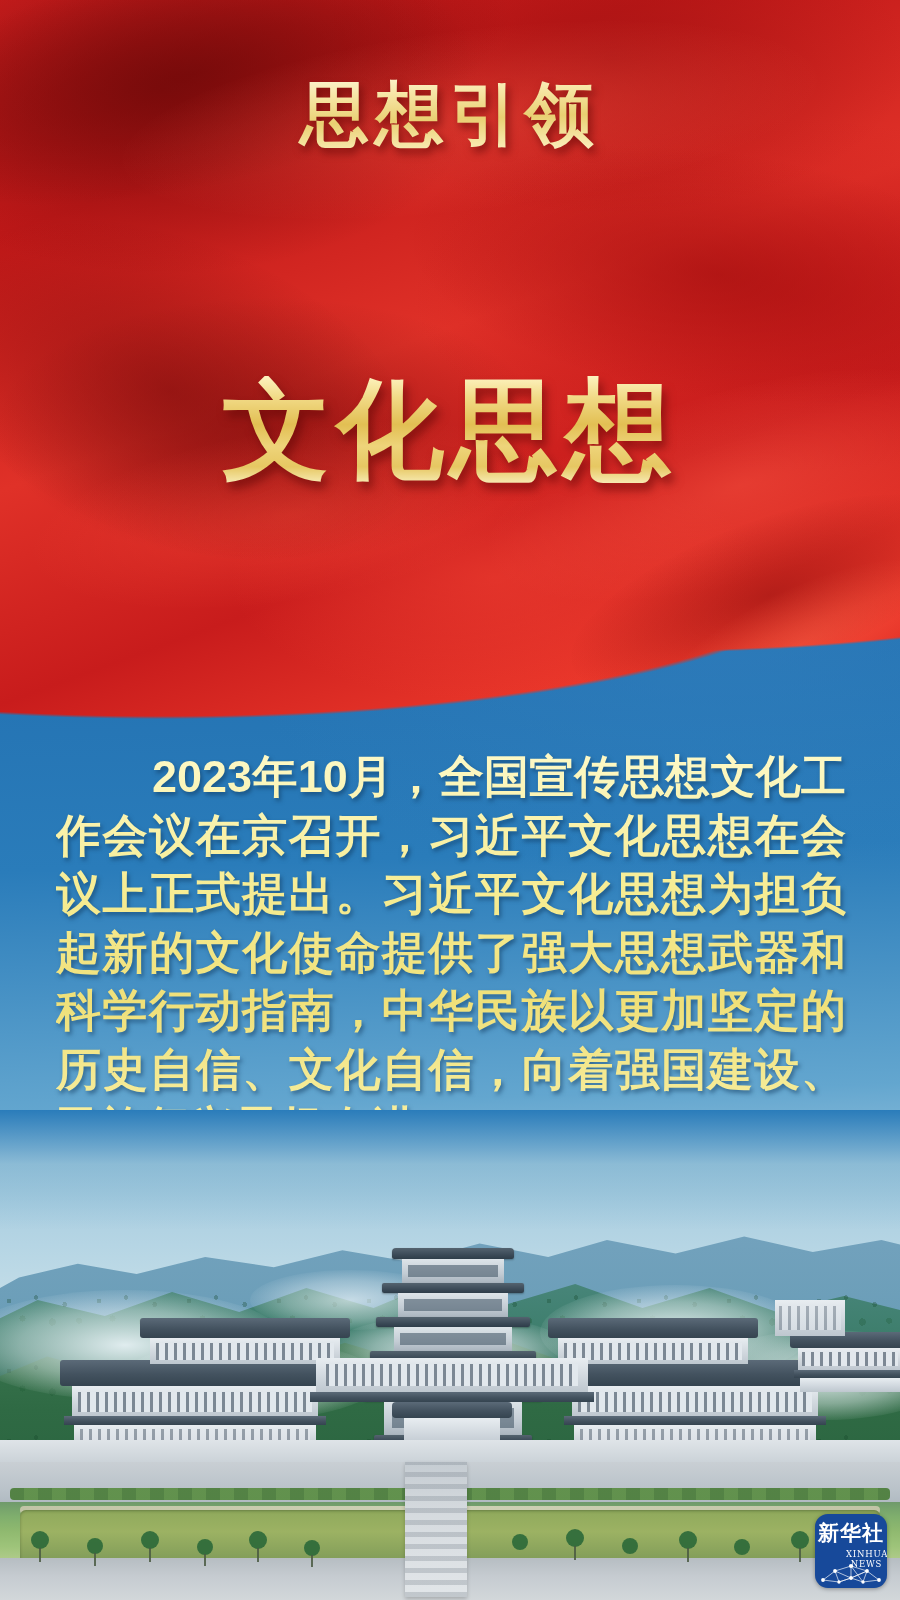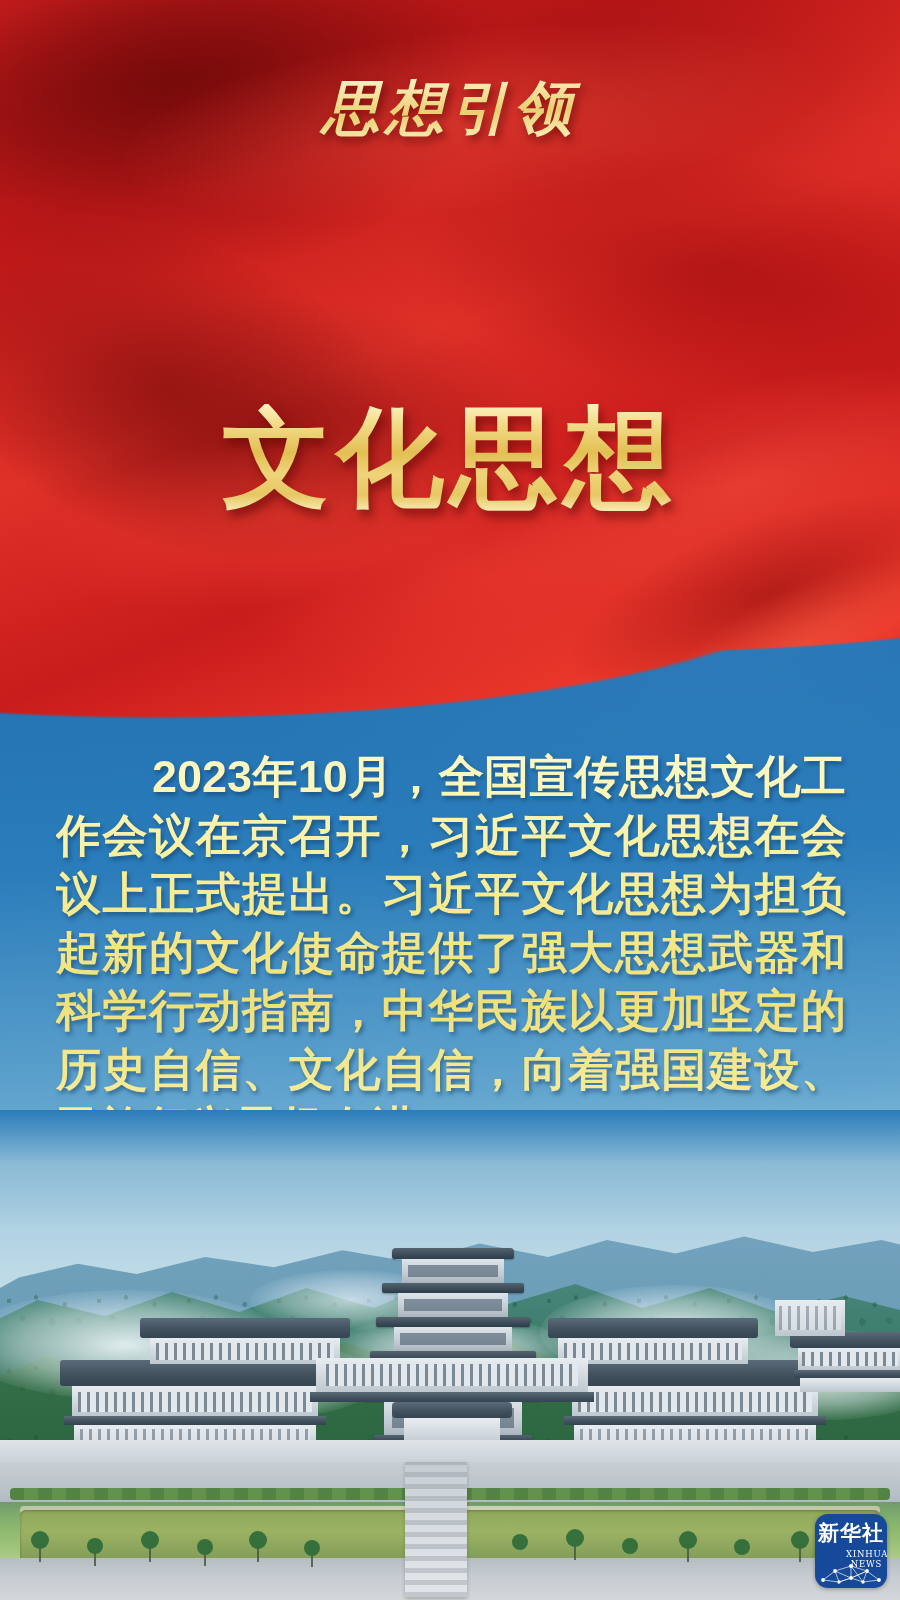--- a/index.html
+++ b/index.html
@@ -58,42 +58,42 @@
   .f7{ left:560px; top:520px; width:420px; height:150px; transform:rotate(-20deg);
        background:radial-gradient(ellipse at center, rgba(140,12,12,.55) 0%, rgba(140,12,12,0) 72%); }
   .f8{ left:640px; top:590px; width:320px; height:110px; transform:rotate(-26deg);
        background:radial-gradient(ellipse at center, rgba(255,110,80,.38) 0%, rgba(255,110,80,0) 72%); }
 
   
   .cal-title{
     position:absolute; left:0; right:0; top:78px;
     text-align:center;
     font-family:"DejaVu Serif","Liberation Serif",serif;
-    font-size:58px; font-weight:700; font-style:italic;
+    font-size:69px; font-weight:700; 
     letter-spacing:6px;
     color:#f3e3a3;
     background:linear-gradient(178deg,#fffbe8 0%,#f7e7a8 28%,#e9cf72 55%,#f6e6a6 78%,#fff6d8 100%);
     -webkit-background-clip:text; background-clip:text;
     -webkit-text-fill-color:transparent;
     filter:drop-shadow(3px 5px 4px rgba(90,4,4,.62));
     line-height:1.05;
   }
   .main-title{
     position:absolute; left:0; right:0; top:238px;
     text-align:center;
     font-size:152px; font-weight:900;
     letter-spacing:10px;
     line-height:1;
     background:linear-gradient(180deg,#fdf3c0 0%,#f3dd8d 18%,#e4c259 42%,#f1d87f 62%,#e8ca68 82%,#f8ecb6 100%);
     -webkit-background-clip:text; background-clip:text;
     -webkit-text-fill-color:transparent;
     filter:drop-shadow(4px 7px 5px rgba(95,5,5,.55));
   }
   .sub-title{
-    position:absolute; left:0; right:0; top:404px;
+    position:absolute; left:0; right:0; top:376px;
     text-align:center;
     font-size:108px; font-weight:900;
     letter-spacing:6px;
     line-height:1;
     background:linear-gradient(180deg,#fdf3c0 0%,#f1da86 20%,#e2bf53 45%,#eed47a 65%,#e6c762 84%,#f8ecb6 100%);
     -webkit-background-clip:text; background-clip:text;
     -webkit-text-fill-color:transparent;
     filter:drop-shadow(4px 7px 5px rgba(95,5,5,.55));
   }
 

